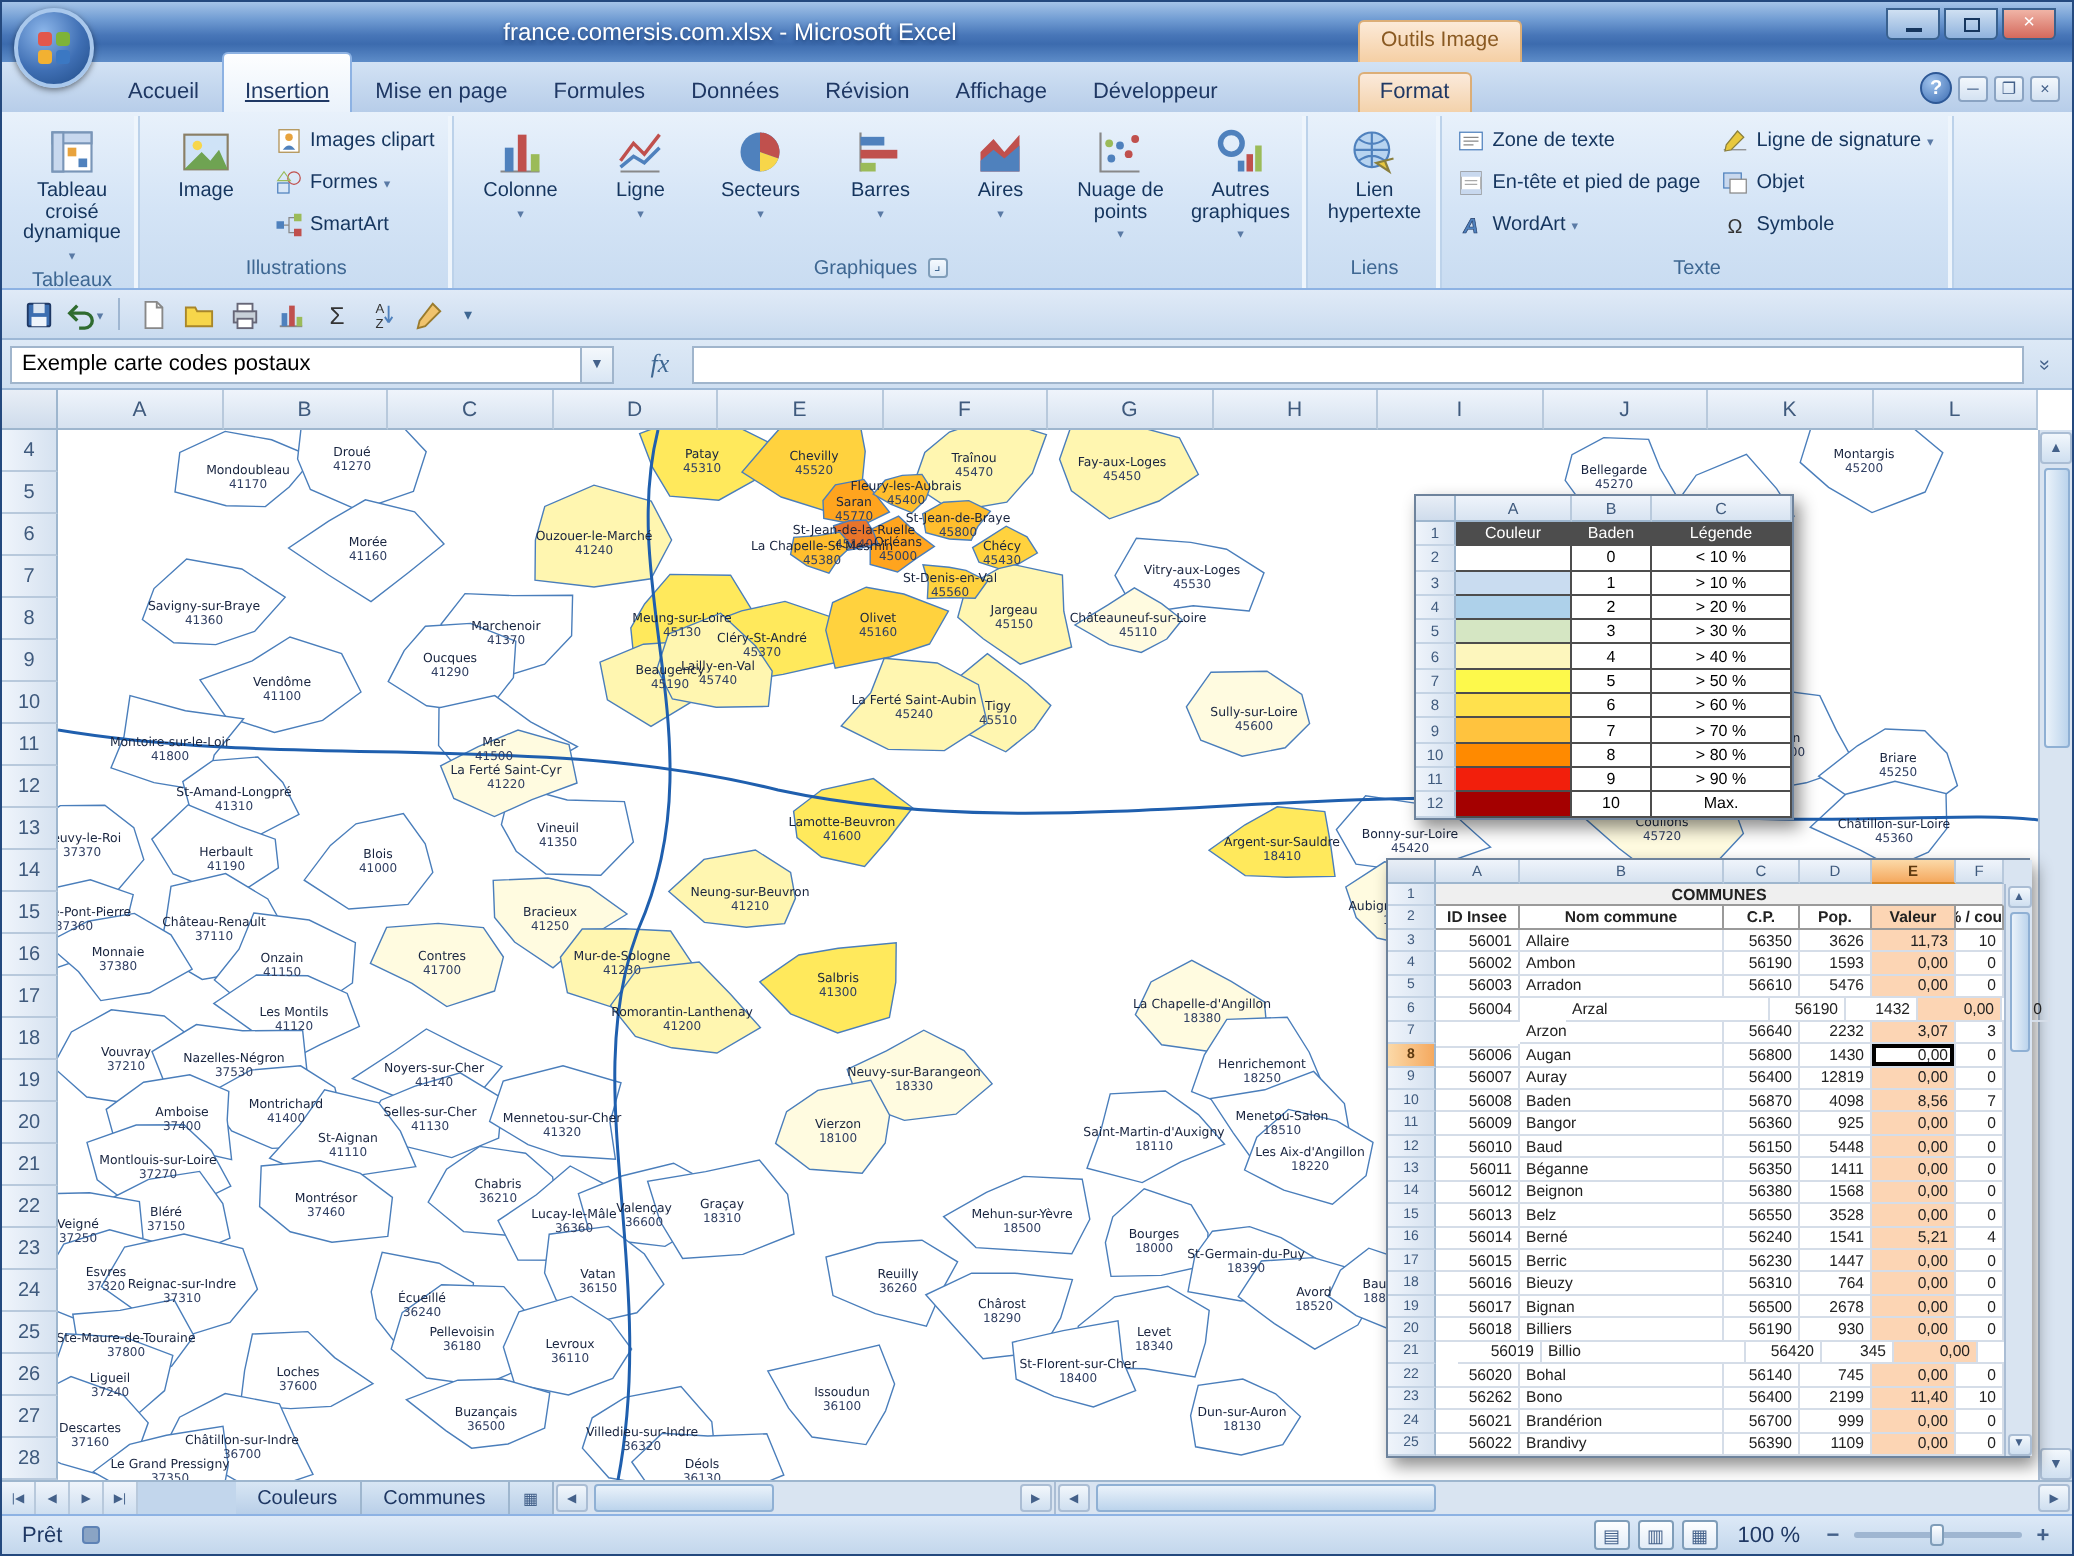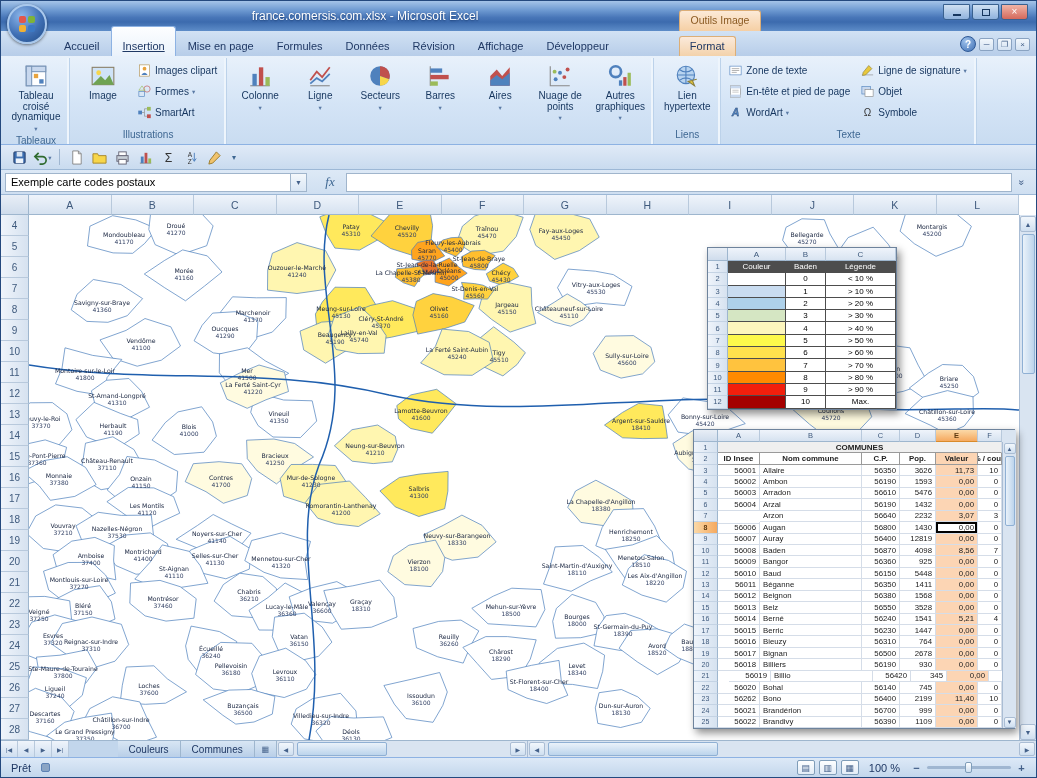--- a/index.html
+++ b/index.html
@@ -319,20 +319,24 @@
                 <svg viewBox="0 0 24 24">
                   <circle cx="8" cy="8" r="5" fill="none" stroke="#4f81bd" stroke-width="2.5"></circle>
                   <rect x="15" y="13" width="3" height="8" fill="#c0504d"></rect>
                   <rect x="19" y="9" width="3" height="12" fill="#9bbb59"></rect>
                   <rect x="11" y="16" width="3" height="5" fill="#4f81bd"></rect>
                 </svg>
               </span>
               <span class="bl-label">Autres graphiques</span>
               <span class="dd">▾</span>
             </div>
+          </div>
+          <div class="rgroup-label">
+            <span>Graphiques</span>
+            <span class="launcher">⌟</span>
           </div>
         </div>
         <div class="rgroup">
           <div class="rgroup-body">
             <div class="btn-large">
               <span class="icon">
                 <svg viewBox="0 0 24 24">
                   <circle cx="11" cy="11" r="8" fill="#b8d4f0" stroke="#4f81bd"></circle>
                   <path d="M3 11h16M11 3v16M5 6c4 3 8 3 12 0M5 16c4-3 8-3 12 0" stroke="#4f81bd" fill="none"></path>
                   <path d="M13 17 l6 4 -2 -5 4 -1 Z" fill="#e8c83d" stroke="#8a7f3d"></path>
@@ -1017,21 +1021,21 @@
               <div class="cw-cell ra" style="width: 42px;">56003</div>
               <div class="cw-cell " style="width: 102px;">Arradon</div>
               <div class="cw-cell ra" style="width: 38px;">56610</div>
               <div class="cw-cell ra" style="width: 36px;">5476</div>
               <div class="cw-cell ra val" style="width: 42px;">0,00</div>
               <div class="cw-cell ra" style="width: 24px;">0</div>
             </div>
             <div class="cw-row">
               <div class="cw-num">6</div>
               <div class="cw-cell ra" style="width: 42px;">56004</div>
-              <div class="cw-cell " style="width: 102px;">Arzal</div>
+              <div class="cw-cell " style="width: 102px; margin-left: 23px;">Arzal</div>
               <div class="cw-cell ra" style="width: 38px;">56190</div>
               <div class="cw-cell ra" style="width: 36px;">1432</div>
               <div class="cw-cell ra val" style="width: 42px;">0,00</div>
               <div class="cw-cell ra" style="width: 24px;">0</div>
             </div>
             <div class="cw-row">
               <div class="cw-num">7</div>
               <div class="cw-cell ra" style="width: 42px; margin-top: 12px;">56005</div>
               <div class="cw-cell " style="width: 102px;">Arzon</div>
               <div class="cw-cell ra" style="width: 38px;">56640</div>

